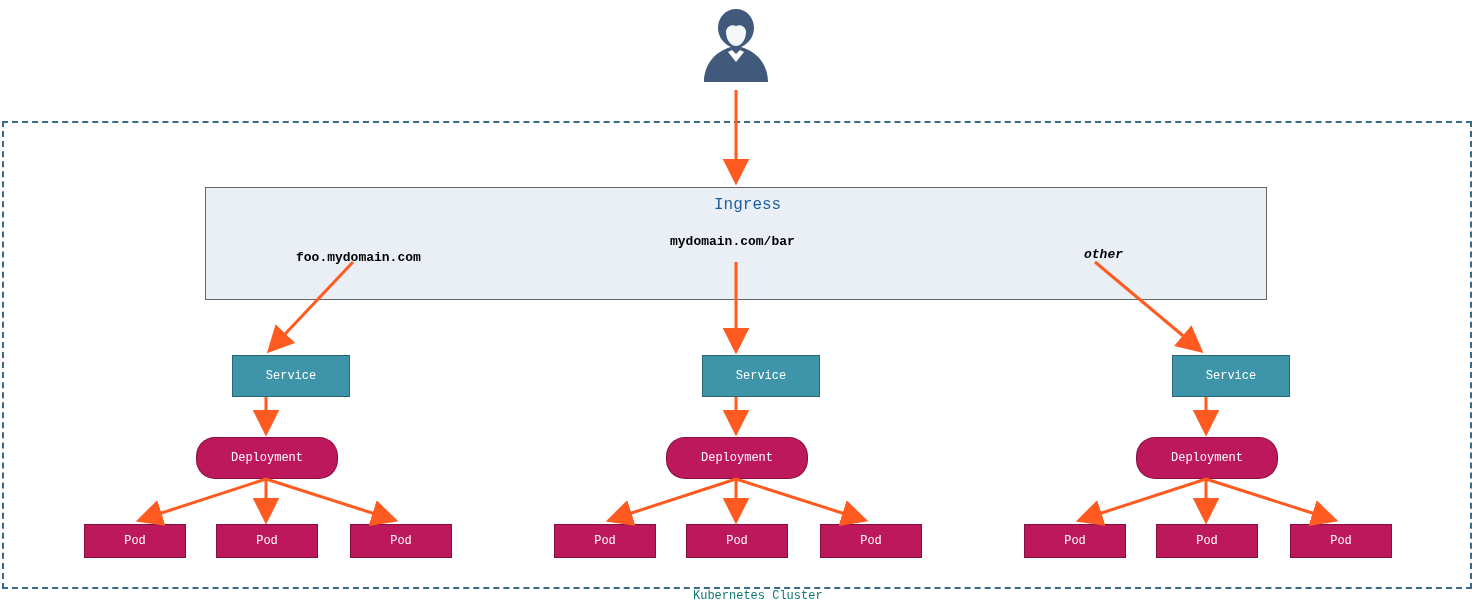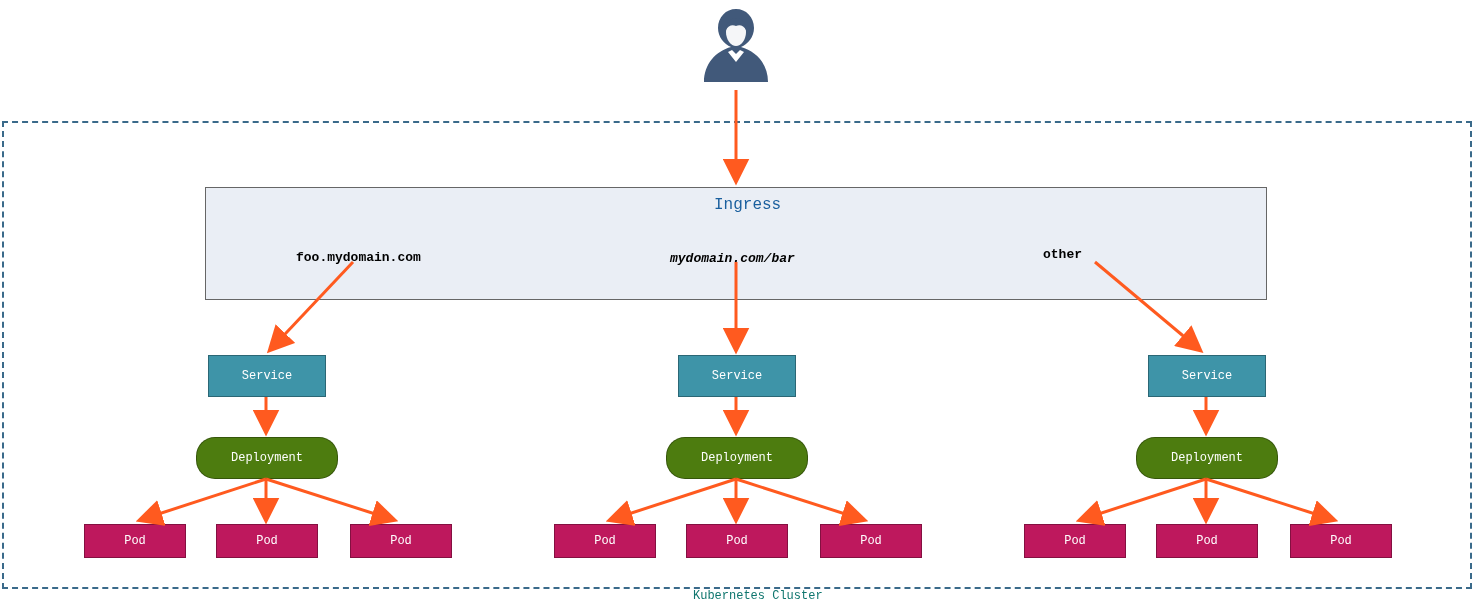--- a/index.html
+++ b/index.html
@@ -31,22 +31,22 @@
     font-size: 16px;
     color: #1a5f9e;
   }
   .rule {
     position: absolute;
     font-weight: bold;
     font-family: "Courier New", monospace;
     font-size: 13px;
     color: #000;
   }
-  .service { background: #3e94a8; }
-  .deployment { background: #4d7c0f; border-radius: 19px; }
+  .service { background: #3e94a8; margin-left: 24px; }
+  .deployment { background: #be185d; border-radius: 19px; }
   .pod { background: #be185d; }
   .cluster-border {
     position: absolute;
     border: 2px dashed #3a6a8a;
   }
   .cluster-label {
     position: absolute;
     font-size: 12px;
     color: #0f766e;
   }
@@ -63,22 +63,22 @@
 
   <path fill="#fff" d="M32 48 L40 58 L48 48 L44 46 L40 50 L36 46 Z"></path>
 </svg>
 
 <div class="cluster-border" style="left:2px; top:121px; width:1466px; height:464px;"></div>
 <div class="cluster-label" style="left:693px; top:589px;">Kubernetes Cluster</div>
 
 <div class="ingress-box" style="left:205px; top:187px; width:1060px; height:111px;"></div>
 <div class="ingress-title" style="left:714px; top:196px;">Ingress</div>
 <div class="rule" style="left:296px; top:250px;">foo.mydomain.com</div>
-<div class="rule" style="left:670px; top:251px;font-style:italic;">mydomain.com/bar</div>
-<div class="rule" style="left:1043px; top:247px;">other</div>
+<div class="rule" style="left:670px; top:234px;">mydomain.com/bar</div>
+<div class="rule" style="left:1084px; top:247px;font-style:italic;">other</div>
 
 <div class="box service" style="left:208px; top:355px; width:116px; height:40px;">Service</div>
 <div class="box deployment" style="left:196px; top:437px; width:140px; height:40px;">Deployment</div>
 <div class="box pod" style="left:84px;  top:524px; width:100px; height:32px;">Pod</div>
 <div class="box pod" style="left:216px; top:524px; width:100px; height:32px;">Pod</div>
 <div class="box pod" style="left:350px; top:524px; width:100px; height:32px;">Pod</div>
 
 <div class="box service" style="left:678px; top:355px; width:116px; height:40px;">Service</div>
 <div class="box deployment" style="left:666px; top:437px; width:140px; height:40px;">Deployment</div>
 <div class="box pod" style="left:554px; top:524px; width:100px; height:32px;">Pod</div>

